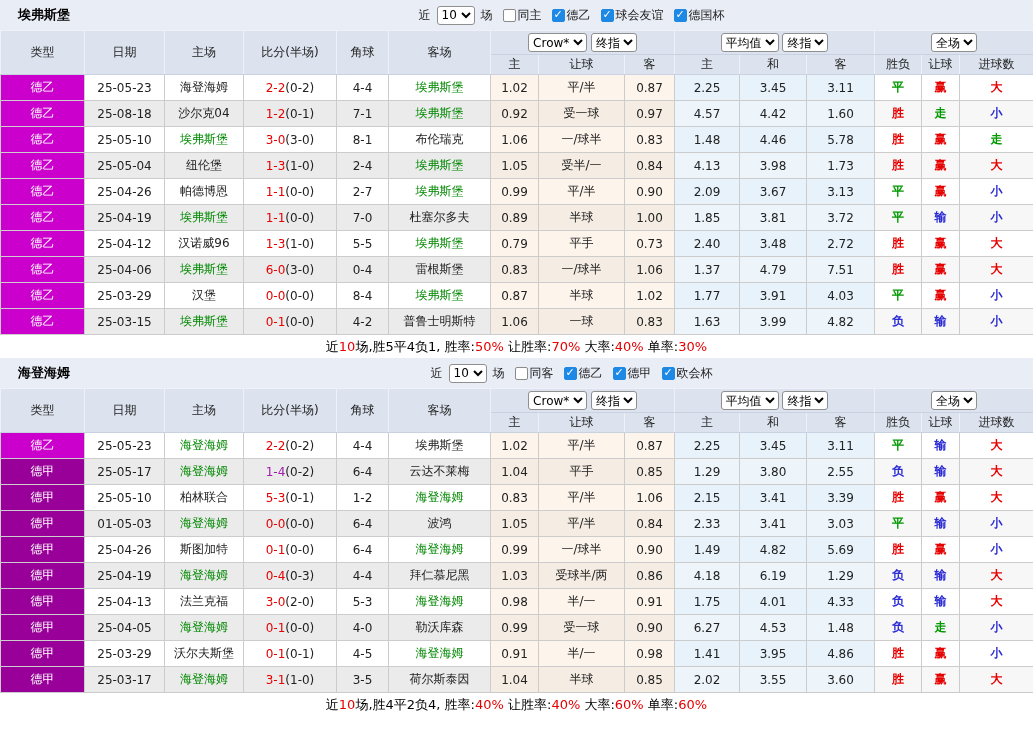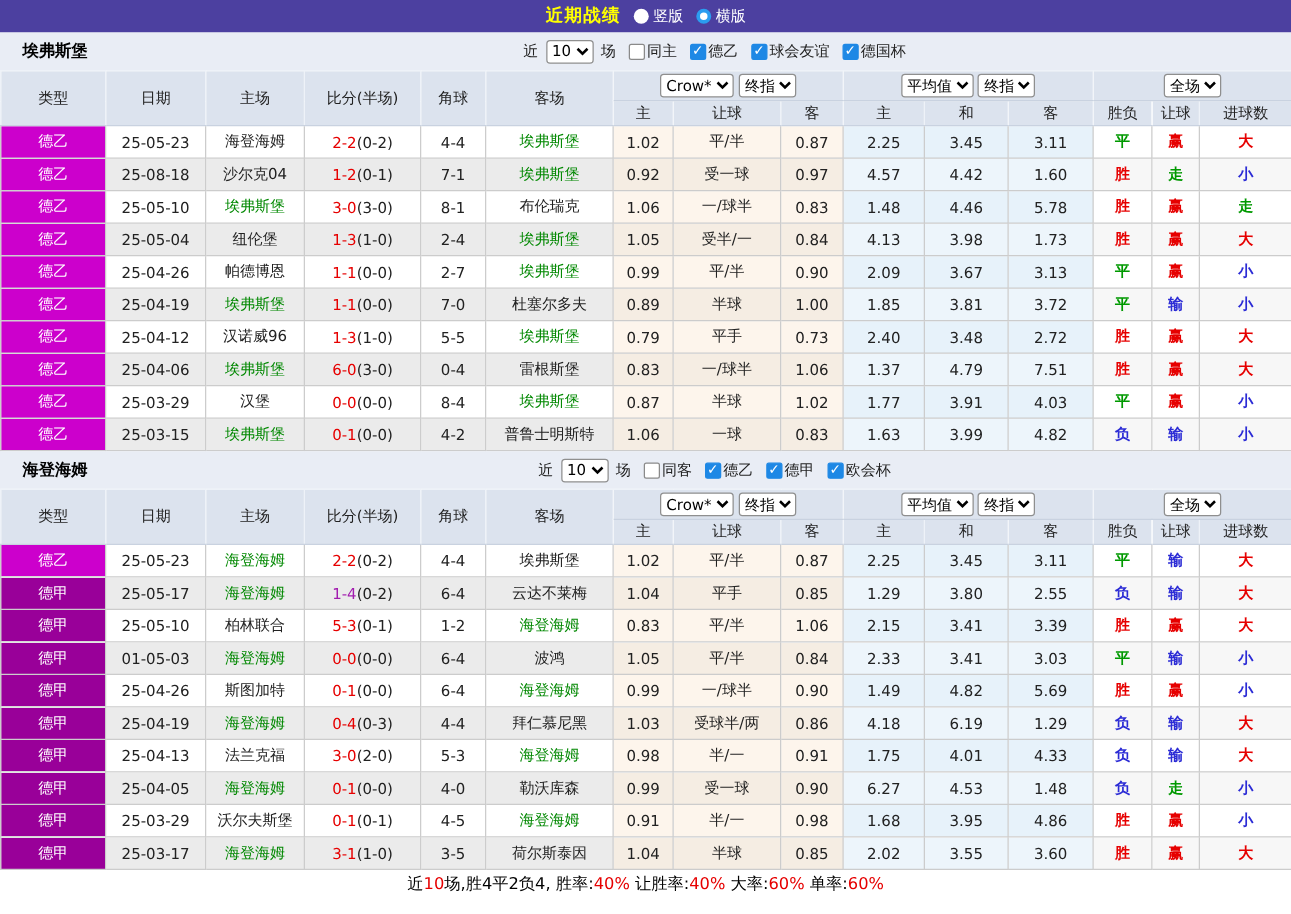--- a/index.html
+++ b/index.html
@@ -46,31 +46,20 @@
   .r-even .c-res{background:#f7f7f7;}
   .c-res{font-weight:bold;}
 
   .summary{height:23px;line-height:23px;text-align:center;font-size:13px;color:#000;background:#fff;}
 </style>
 </head>
 <body>
 
 <div class="page">
 
-  <div class="titlebar">
-    <span class="title">近期战绩</span>
-    <label class="radio-opt">
-      <span class="radio"></span>
-      <span>竖版</span>
-    </label>
-    <label class="radio-opt">
-      <span class="radio checked"></span>
-      <span>横版</span>
-    </label>
-  </div>
 
   <div class="team-row">
     <span class="team-name">埃弗斯堡</span>
     <div class="controls">
       <span>近</span>
       <select><option>10</option></select>
       <span>场</span>
       <label class="filter">
         <span class="cb"></span>
         <span>同主</span>
@@ -306,20 +295,21 @@
           <td class="c-crow">0.83</td>
           <td class="c-avg">1.63</td>
           <td class="c-avg">3.99</td>
           <td class="c-avg">4.82</td>
           <td class="c-res" style="color: rgb(43, 43, 213);">负</td>
           <td class="c-res" style="color: rgb(43, 43, 213);">输</td>
           <td class="c-res" style="color: rgb(43, 43, 213);">小</td>
         </tr>
       </tbody>
   </table>
+  <div class="summary"><span>近</span><span style="color: rgb(230, 0, 0);">10</span><span>场,胜5平4负1, 胜率:</span><span style="color: rgb(230, 0, 0);">50%</span><span> 让胜率:</span><span style="color: rgb(230, 0, 0);">70%</span><span> 大率:</span><span style="color: rgb(230, 0, 0);">40%</span><span> 单率:</span><span style="color: rgb(230, 0, 0);">30%</span></div>
 
   <div class="team-row">
     <span class="team-name">海登海姆</span>
     <div class="controls">
       <span>近</span>
       <select><option>10</option></select>
       <span>场</span>
       <label class="filter">
         <span class="cb"></span>
         <span>同客</span>
@@ -529,21 +519,21 @@
         <tr class="r-odd">
           <td class="c-type" style="background: rgb(153, 0, 153);">德甲</td>
           <td class="c-plain">25-03-29</td>
           <td class="c-plain">沃尔夫斯堡</td>
           <td class="c-plain"><span style="color: rgb(230, 0, 0);">0-1</span><span>(0-1)</span></td>
           <td class="c-plain">4-5</td>
           <td class="c-plain" style="color: rgb(0, 136, 0);">海登海姆</td>
           <td class="c-crow">0.91</td>
           <td class="c-crow">半/一</td>
           <td class="c-crow">0.98</td>
-          <td class="c-avg">1.68</td>
+          <td class="c-avg">1.41</td>
           <td class="c-avg">3.95</td>
           <td class="c-avg">4.86</td>
           <td class="c-res" style="color: rgb(230, 0, 0);">胜</td>
           <td class="c-res" style="color: rgb(230, 0, 0);">赢</td>
           <td class="c-res" style="color: rgb(43, 43, 213);">小</td>
         </tr>
         <tr class="r-even">
           <td class="c-type" style="background: rgb(153, 0, 153);">德甲</td>
           <td class="c-plain">25-03-17</td>
           <td class="c-plain" style="color: rgb(0, 136, 0);">海登海姆</td>

